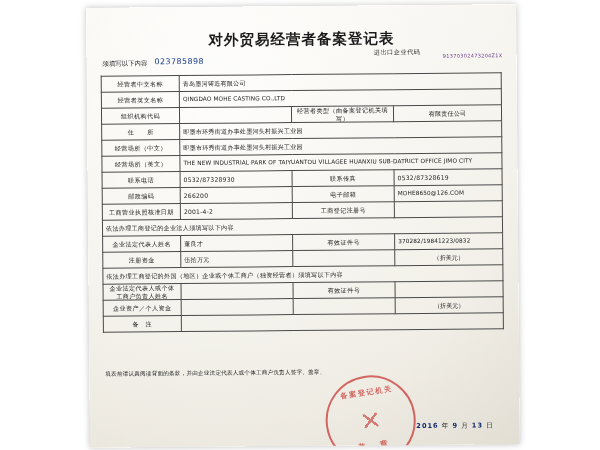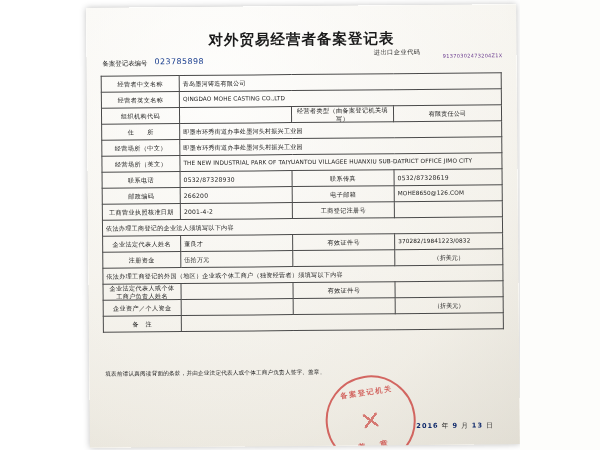--- a/index.html
+++ b/index.html
@@ -6,21 +6,21 @@
     margin: 0;
     padding: 0;
     width: 600px;
     height: 450px;
     background: #fdfdfb;
     font-family: "DejaVu Sans", sans-serif;
     overflow: hidden;
   }
   #page {
     position: relative;
-    width: 520px;
+    width: 600px;
     height: 450px;
     background: #ffffff;
     overflow: hidden;
   }
   
   #sheet {
     position: absolute;
     left: 88px;
     top: 6px;
     width: 430px;
@@ -210,21 +210,21 @@
 <div id="page">
 
   <div class="left-shade"></div>
   <div class="right-shade"></div>
 
   <div id="sheet">
 
     <div class="title">对外贸易经营者备案登记表</div>
     <div class="subtitle">进出口企业代码</div>
     <div class="codeno-value">91370302473204Z1X</div>
-    <div class="regno-label">备案登记表编号</div>
+    <div class="regno-label">须填写以下内容</div>
     <div class="regno-value">023785898</div>
 
     <table class="form">
       <colgroup>
         <col style="width:78px">
         <col style="width:112px">
         <col style="width:102px">
         <col style="width:108px">
       </colgroup>
       <tbody>

